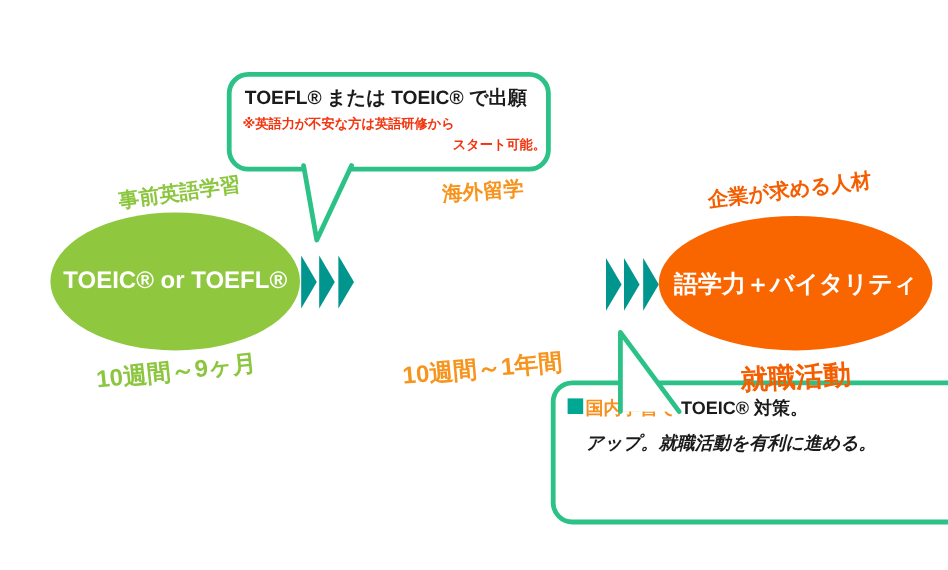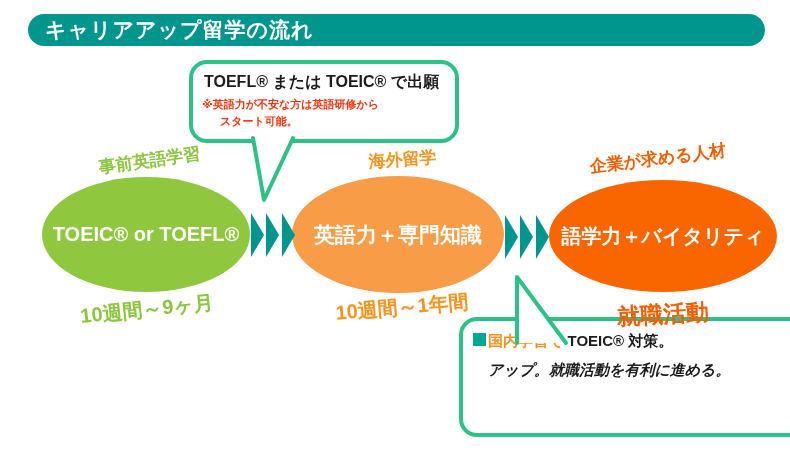--- a/index.html
+++ b/index.html
@@ -38,21 +38,21 @@
     border:4px solid var(--callout-green);border-radius:18px;
     box-sizing:border-box;z-index:1;margin-left:44px;
   }
   .top-callout{left:145px;top:60px;width:270px;height:83px;}
   .callout-title{
     color:var(--text-black);font-size:16px;margin:8px 0 3px 11px;white-space:nowrap;
   }
   .callout-note{
     color:var(--note-red);font-size:11px;line-height:17px;margin-left:9px;white-space:nowrap;
   }
-  .callout-note.indent{margin-left:27px;}
+  .callout-note.indent{margin-left:27px;text-align:right;}
   .bottom-callout{left:415px;top:317px;width:356px;height:120px;}
   .b-line{
     color:var(--text-black);font-size:15px;line-height:29px;
     padding-left:10px;white-space:nowrap;
   }
   .b-line:first-child{padding-top:5px;}
   .b-line .sq{
     display:inline-block;width:13px;height:13px;
     background:var(--bullet-green);margin-right:2px;
   }
@@ -84,40 +84,34 @@
   .overlay .tail{
     fill:#ffffff;stroke:var(--callout-green);stroke-width:4;
     stroke-linejoin:round;stroke-linecap:round;
   }
 </style>
 </head>
 <body>
 
 <div class="canvas">
 
-  <div class="header-bar">
-    <span>キャリアアップ留学の流れ</span>
-  </div>
 
   <div class="callout top-callout">
     <div class="callout-title">TOEFL® または TOEIC® で出願</div>
     <div class="callout-note">※英語力が不安な方は英語研修から</div>
     <div class="callout-note indent">スタート可能。</div>
   </div>
 
   <div class="stage-label l1t">事前英語学習</div>
   <div class="ellipse e1">
     <span>TOEIC® or TOEFL®</span>
   </div>
   <div class="stage-label l1b">10週間～9ヶ月</div>
 
   <div class="stage-label l2t">海外留学</div>
-  <div class="ellipse e2">
-    <span>英語力＋専門知識</span>
-  </div>
   <div class="stage-label l2b">10週間～1年間</div>
 
   <div class="stage-label l3t">企業が求める人材</div>
   <div class="ellipse e3">
     <span>語学力＋バイタリティ</span>
   </div>
   <div class="stage-label l3b">就職活動</div>
 
   <div class="callout bottom-callout">
     <div class="b-line">

